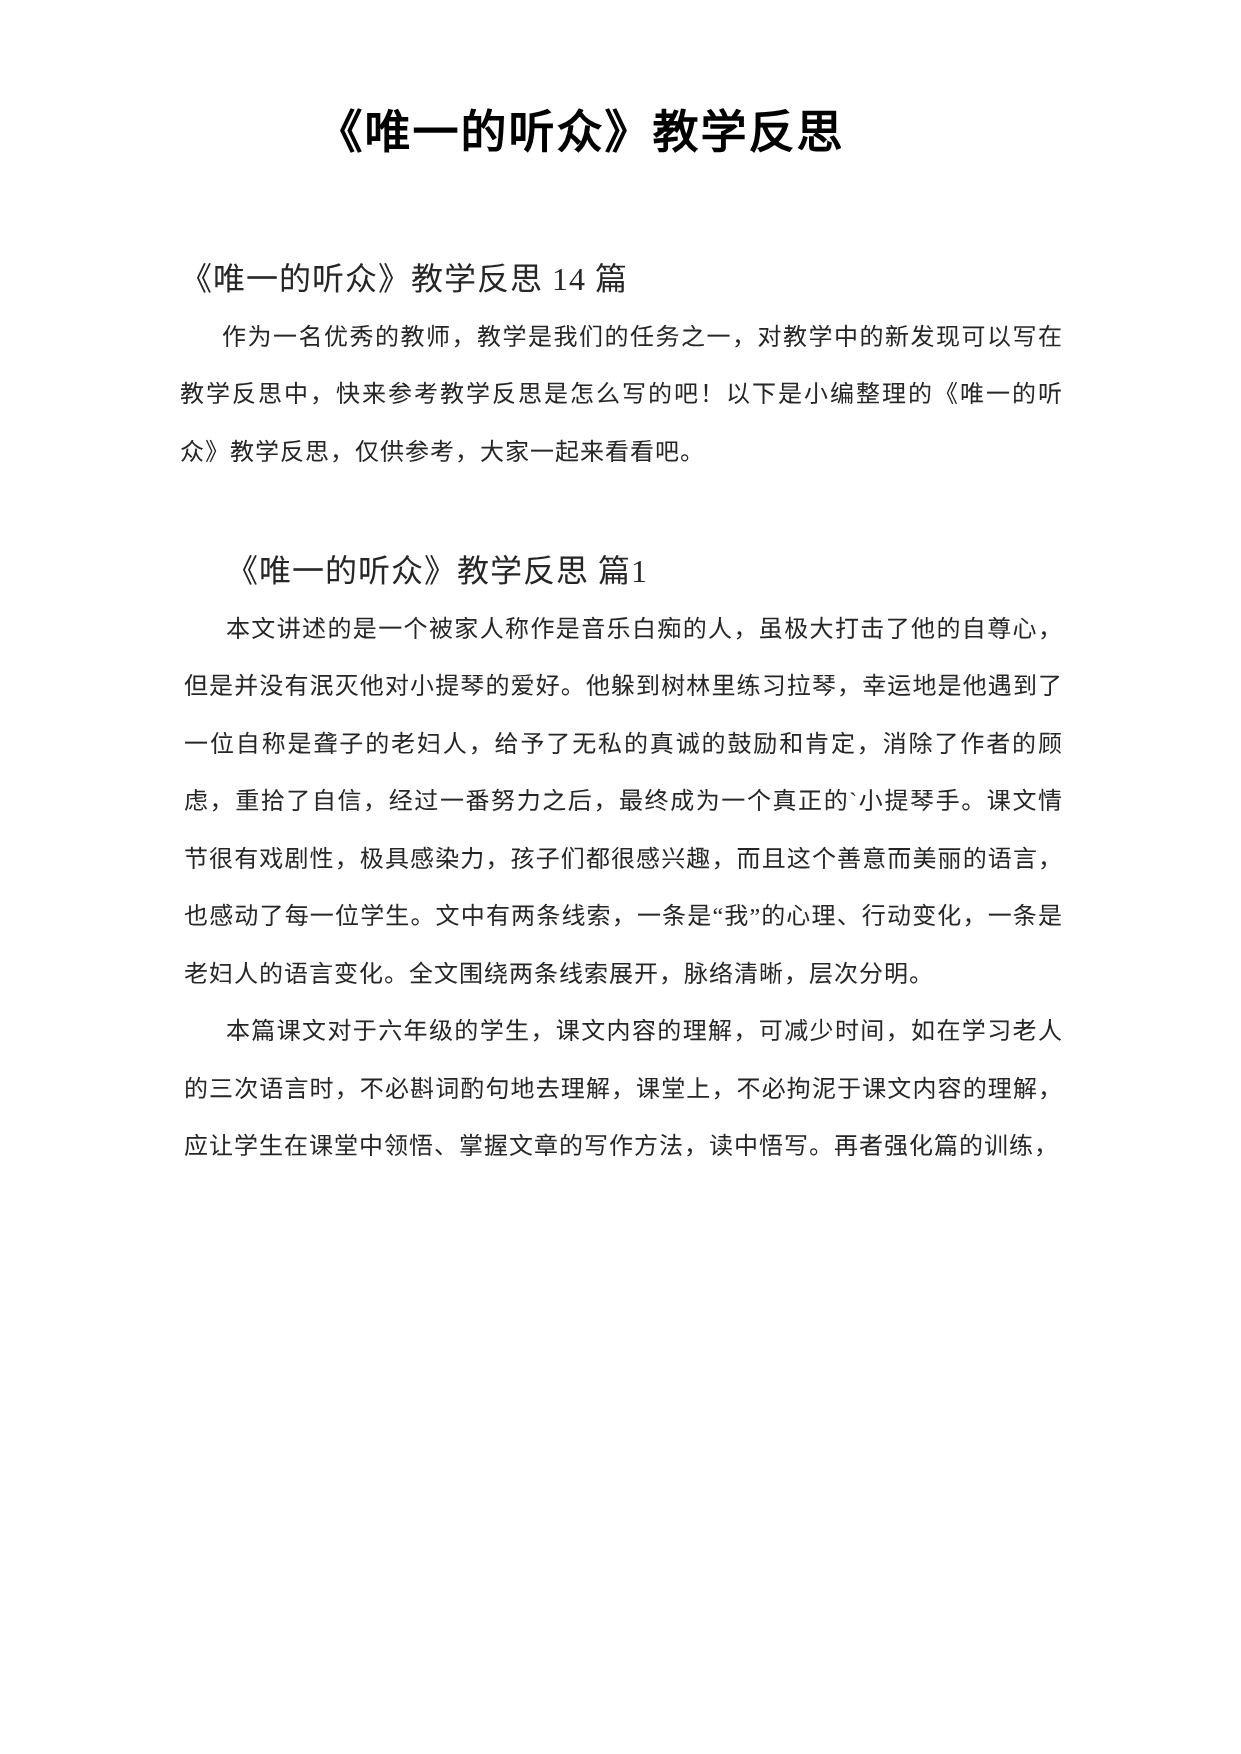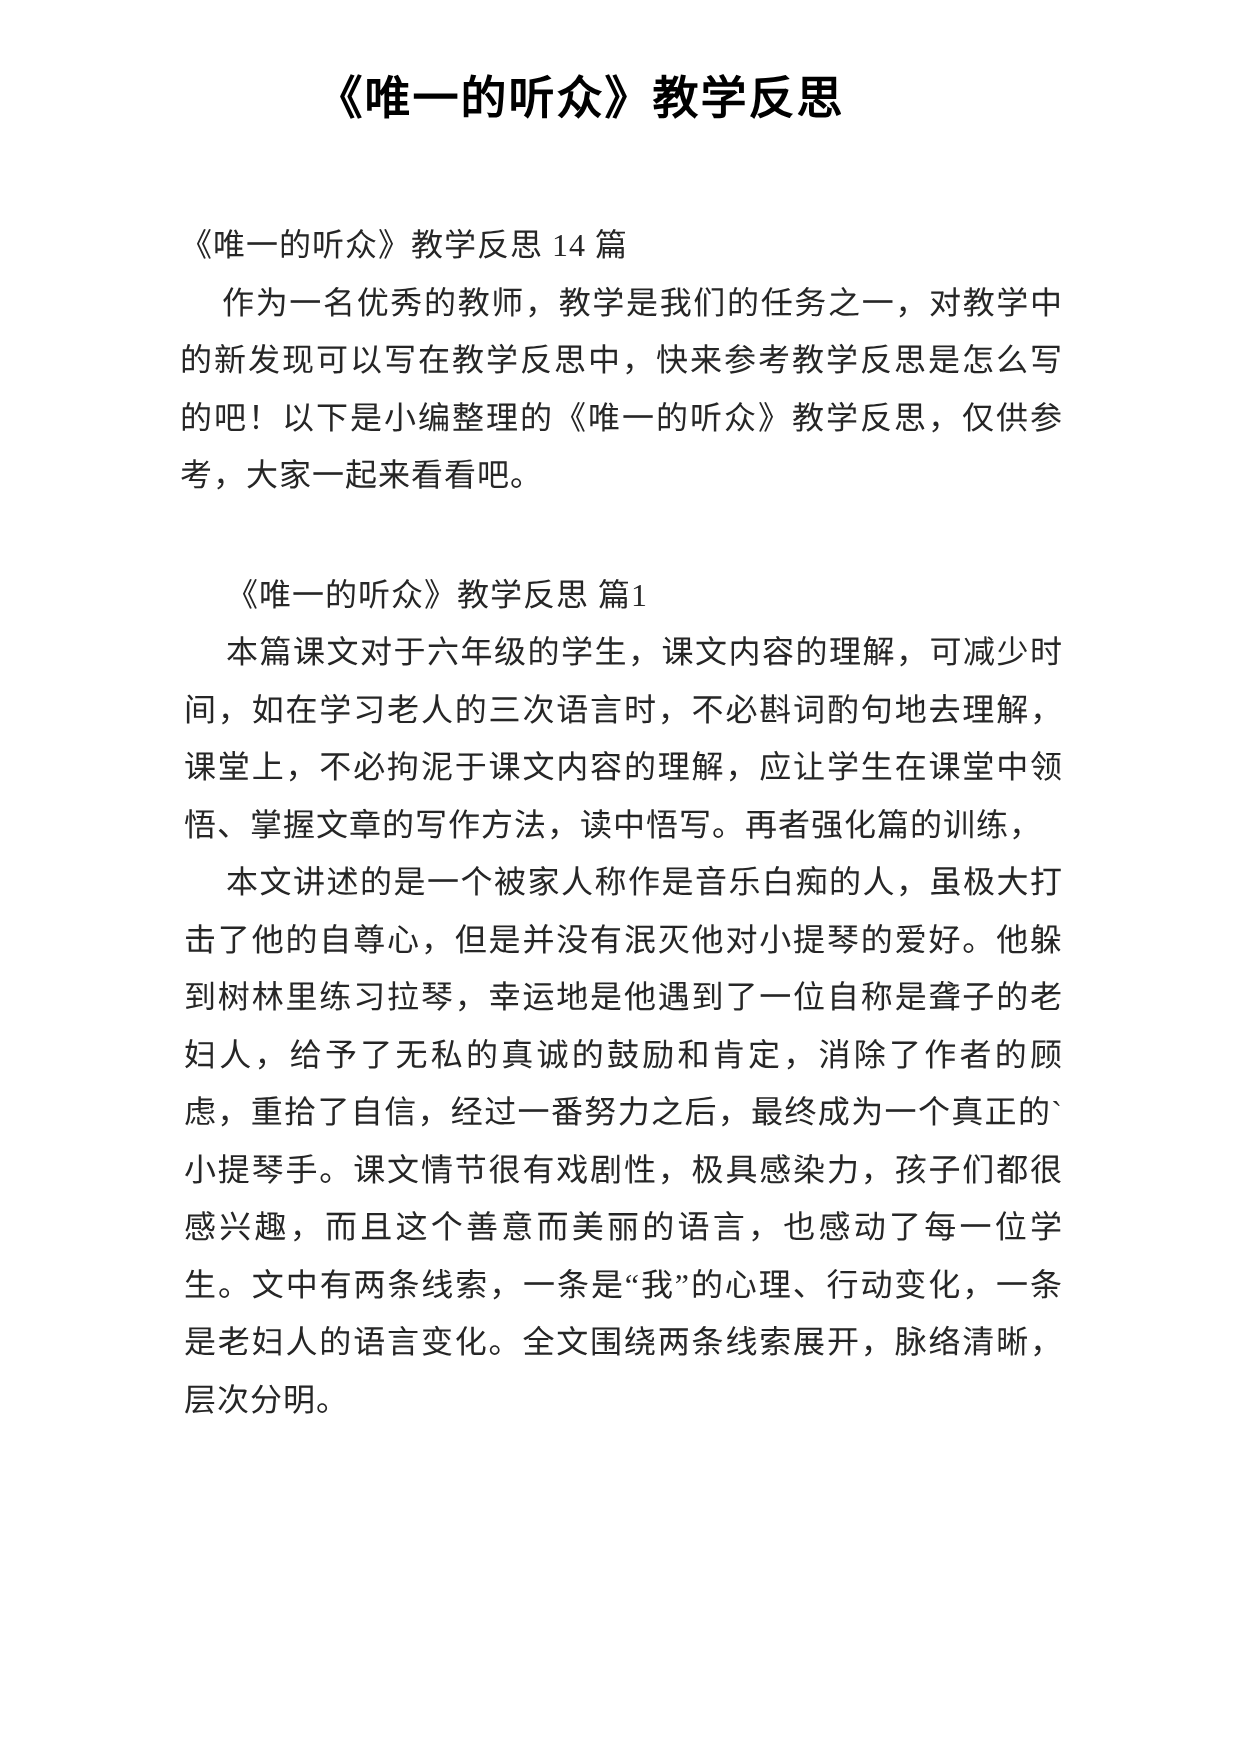--- a/index.html
+++ b/index.html
@@ -15,21 +15,21 @@
     overflow: hidden;
     font-family: "Liberation Serif", "DejaVu Serif", serif;
     color: #262626;
   }
   .content {
     margin-left: 180px;
     width: 883px;
   }
   .doc-title {
     margin: 0;
-    padding-top: 70px;
+    padding-top: 104px;
     
     padding-right: 82px;
     text-align: center;
     font-size: 46px;
     line-height: 57px;
     font-weight: bold;
     color: #000000;
     letter-spacing: 2px;
   }
   .doc-subtitle {
@@ -39,21 +39,21 @@
     font-weight: normal;
     letter-spacing: 1px;
   }
   .intro-para {
     margin: 66px 0 0 0;
   }
   .body-block {
     margin: 62px 0 0 4px;
   }
   .para {
-    font-size: 32px;
+    font-size: 24px;
     line-height: 57.5px;
     font-weight: normal;
     letter-spacing: 1px;
     text-align: justify;
     text-justify: inter-ideograph;
     text-indent: 42px;
     margin: 0;
   }
   .section-heading {
     font-size: 32px;
@@ -72,19 +72,19 @@
 
     <h1 class="doc-title">《唯一的听众》教学反思</h1>
 
     <p class="doc-subtitle">《唯一的听众》教学反思 14 篇</p>
 
     <p class="para intro-para">作为一名优秀的教师，教学是我们的任务之一，对教学中的新发现可以写在教学反思中，快来参考教学反思是怎么写的吧！以下是小编整理的《唯一的听众》教学反思，仅供参考，大家一起来看看吧。</p>
 
     <div class="body-block">
       <p class="section-heading">《唯一的听众》教学反思 篇1</p>
 
+      <p class="para">本文讲述的是一个被家人称作是音乐白痴的人，虽极大打击了他的自尊心，但是并没有泯灭他对小提琴的爱好。他躲到树林里练习拉琴，幸运地是他遇到了一位自称是聋子的老妇人，给予了无私的真诚的鼓励和肯定，消除了作者的顾虑，重拾了自信，经过一番努力之后，最终成为一个真正的`小提琴手。课文情节很有戏剧性，极具感染力，孩子们都很感兴趣，而且这个善意而美丽的语言，也感动了每一位学生。文中有两条线索，一条是“我”的心理、行动变化，一条是老妇人的语言变化。全文围绕两条线索展开，脉络清晰，层次分明。</p>
+
       <p class="para">本篇课文对于六年级的学生，课文内容的理解，可减少时间，如在学习老人的三次语言时，不必斟词酌句地去理解，课堂上，不必拘泥于课文内容的理解，应让学生在课堂中领悟、掌握文章的写作方法，读中悟写。再者强化篇的训练，</p>
-
-      <p class="para">本文讲述的是一个被家人称作是音乐白痴的人，虽极大打击了他的自尊心，但是并没有泯灭他对小提琴的爱好。他躲到树林里练习拉琴，幸运地是他遇到了一位自称是聋子的老妇人，给予了无私的真诚的鼓励和肯定，消除了作者的顾虑，重拾了自信，经过一番努力之后，最终成为一个真正的`小提琴手。课文情节很有戏剧性，极具感染力，孩子们都很感兴趣，而且这个善意而美丽的语言，也感动了每一位学生。文中有两条线索，一条是“我”的心理、行动变化，一条是老妇人的语言变化。全文围绕两条线索展开，脉络清晰，层次分明。</p>
     </div>
 
   </div>
 </div>
 
 </body></html>

